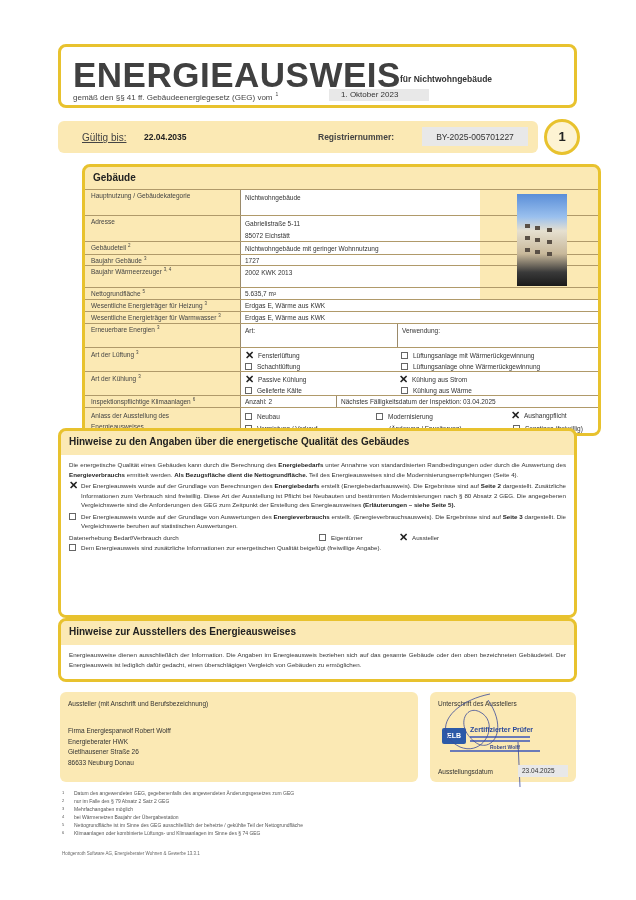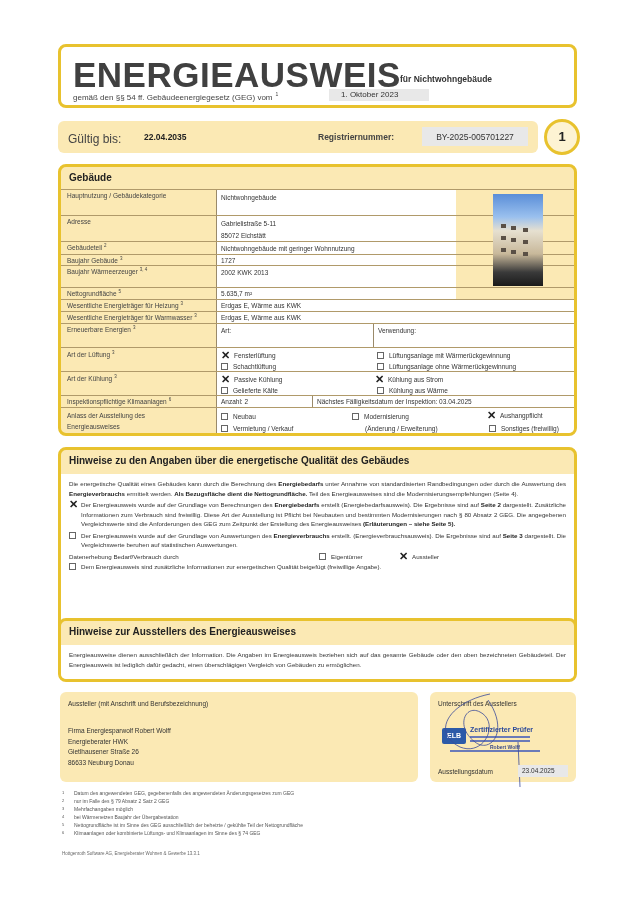--- a/index.html
+++ b/index.html
@@ -13,53 +13,53 @@
   .title-main { position: absolute; left: 12px; top: 8px; font-size: 35px; font-weight: bold; color: #404040; letter-spacing: 0.5px; }
   .title-sub { position: absolute; left: 339px; top: 27px; font-size: 8.5px; font-weight: bold; color: #333; }
   .title-law { position: absolute; left: 12px; top: 44px; font-size: 8px; color: #444; }
   .title-law sup { font-size: 5px; margin-left: 3px; }
   .title-date { position: absolute; left: 268px; top: 42px; width: 100px; height: 12px; background: #e8e8e8; font-size: 8px; color: #333; padding: 1px 0 0 12px; }
 
   .valid-bar {
     position: absolute; left: 58px; top: 121px; width: 480px; height: 32px;
     background: #fbe9b4; border-radius: 6px;
   }
-  .valid-label { position: absolute; left: 10px; top: 11px; font-size: 12px; color: #444; }
+  .valid-label { position: absolute; left: 24px; top: 11px; font-size: 10px; color: #444; text-decoration: underline; }
   .valid-date { position: absolute; left: 86px; top: 11px; font-size: 8.5px; font-weight: bold; color: #222; }
   .reg-label { position: absolute; left: 260px; top: 11px; font-size: 8.5px; font-weight: bold; color: #444; }
   .reg-value { position: absolute; left: 364px; top: 6px; width: 106px; height: 19px; background: #e8e8e8; font-size: 8.5px; color: #333; text-align: center; padding-top: 5px; }
   .page-circle {
     position: absolute; left: 544px; top: 119px; width: 36px; height: 36px;
     border: 3px solid #e8c22e; border-radius: 50%; background: #fdf3d3;
     font-size: 13px; font-weight: bold; text-align: center; line-height: 30px; color: #222;
   }
 
   .section {
     position: absolute; left: 58px; width: 519px;
     border: 3px solid #e8c22e; border-radius: 8px; background: #fbe9b4; overflow: hidden;
   }
   .section-head { height: 22px; padding: 5px 8px; font-size: 10px; font-weight: bold; color: #222; }
 
-  .gebaeude { top: 164px; height: 272px; }
+  .gebaeude { top: 164px; height: 272px; margin-left: 24px; }
   .grid-row { position: absolute; left: 0; border-top: 1px solid #b09a6a; font-size: 6.5px; color: #333; }
   .label-cell { position: absolute; left: 6px; top: 2px; font-size: 6.5px; color: #444; }
   .label-cell sup { font-size: 4.5px; margin-left: 2px; }
   .val-cell { position: absolute; background: #fff; border-left: 1px solid #9a8a6a; font-size: 6.5px; color: #333; padding: 2px 4px; line-height: 12px; }
   .val-cell .line { display: block; }
   .photo {
     position: absolute; left: 432px; top: 27px; width: 50px; height: 92px;
     background: linear-gradient(180deg, #5a8ed8 0%, #9ac0ee 25%, #e6e0d0 40%, #c8b89a 65%, #3a3a3a 85%, #1a1a1a 100%);
   }
   .photo .win { position: absolute; width: 5px; height: 4px; background: #5a5046; }
 
   .cb { display: inline-block; width: 7px; height: 7px; border: 1px solid #666; vertical-align: -1px; margin-right: 5px; background: #fff; }
   .cbx { display: inline-block; width: 9px; height: 9px; vertical-align: -1px; margin-right: 4px; position: relative; font-size: 11px; line-height: 9px; font-weight: bold; color: #222; }
   .opt { position: absolute; font-size: 6.5px; color: #333; white-space: nowrap; }
 
-  .hinweise1 { top: 447px; height: 190px; }
+  .hinweise1 { top: 428px; height: 190px; }
   .h-body { position: absolute; left: 0; top: 24px; right: 0; bottom: 0; background: #fff; padding: 5px 8px; font-size: 6.2px; line-height: 9.5px; color: #333; text-align: justify; }
   .h-body b { color: #222; }
   .h-para { margin-bottom: 2px; }
   .h-item { position: relative; padding-left: 12px; margin-bottom: 2px; }
   .h-item .mark { position: absolute; left: 0; top: 0; }
   .h-row { position: relative; height: 10px; }
 
   .hinweise2 { top: 618px; height: 64px; }
 
   .aussteller-box { position: absolute; left: 60px; top: 692px; width: 358px; height: 90px; background: #fbe9b4; border-radius: 6px; font-size: 6.5px; color: #333; }
@@ -78,21 +78,21 @@
   .footnotes { position: absolute; left: 62px; top: 789px; font-size: 5px; color: #555; line-height: 7px; }
   .footnotes .fn-num { display: inline-block; width: 12px; font-size: 4px; vertical-align: 1px; }
   .software { position: absolute; left: 62px; top: 851px; font-size: 4.5px; color: #666; }
 </style>
 </head>
 <body>
 
 <div class="title-box">
   <div class="title-main">ENERGIEAUSWEIS</div>
   <div class="title-sub">für Nichtwohngebäude</div>
-  <div class="title-law"><span>gemäß den §§ 54 ff. Gebäudeenergiegesetz (GEG) vom</span><sup>1</sup></div>
+  <div class="title-law"><span>gemäß den §§ 41 ff. Gebäudeenergiegesetz (GEG) vom</span><sup>1</sup></div>
   <div class="title-date">1. Oktober 2023</div>
 </div>
 
 <div class="valid-bar">
   <span class="valid-label">Gültig bis:</span>
   <span class="valid-date">22.04.2035</span>
   <span class="reg-label">Registriernummer:</span>
   <span class="reg-value">BY-2025-005701227</span>
 </div>
 <div class="page-circle">1</div>

